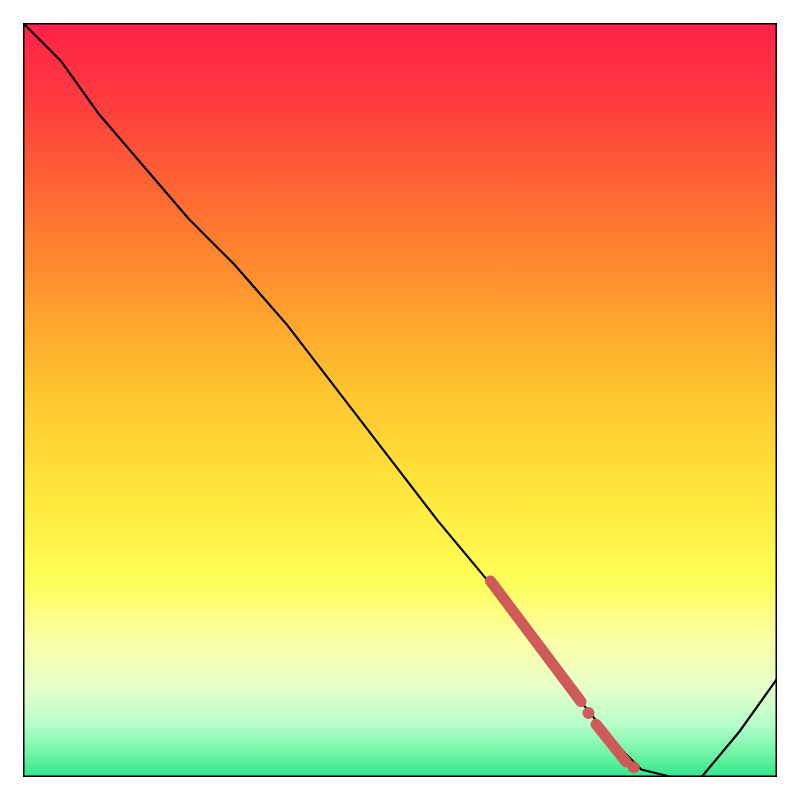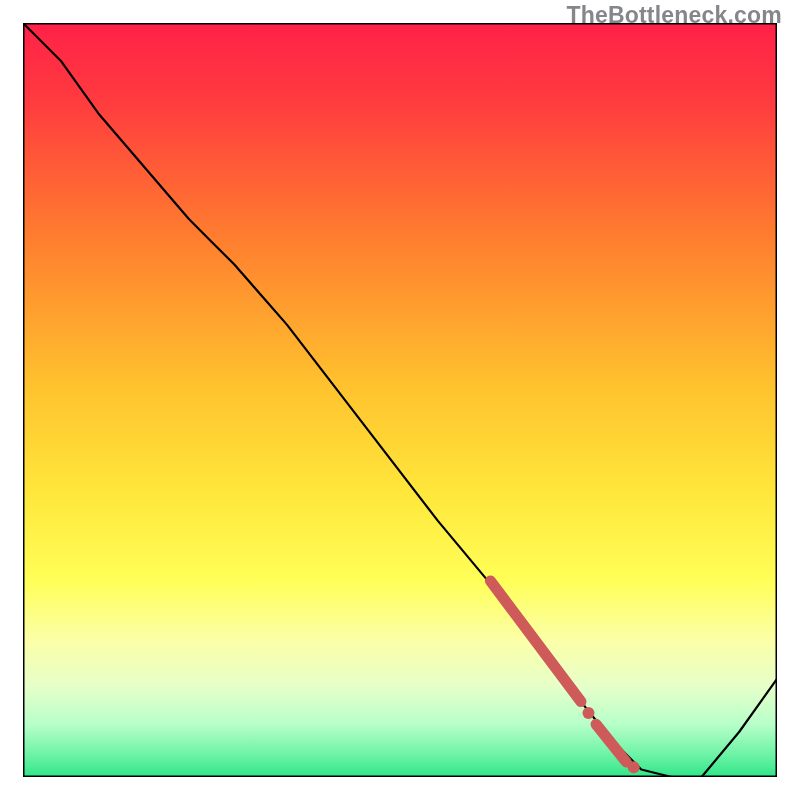--- a/index.html
+++ b/index.html
@@ -71,14 +71,13 @@
 
       <g id="highlight-layer">
           <line x1="467.48" y1="557.96" x2="557.96" y2="678.6" stroke="#cf5a5a" stroke-width="11" stroke-linecap="round"></line>
           <line x1="573.04" y1="701.22" x2="603.2" y2="738.92" stroke="#cf5a5a" stroke-width="11" stroke-linecap="round"></line>
           <circle cx="565.5" cy="689.91" r="6" fill="#cf5a5a"></circle>
           <circle cx="610.74" cy="744.198" r="6" fill="#cf5a5a"></circle>
         </g>
     </svg>
   </div>
 
-  <div class="watermark">TheBottleneck.com</div>
 </div>
 
 </body></html>

